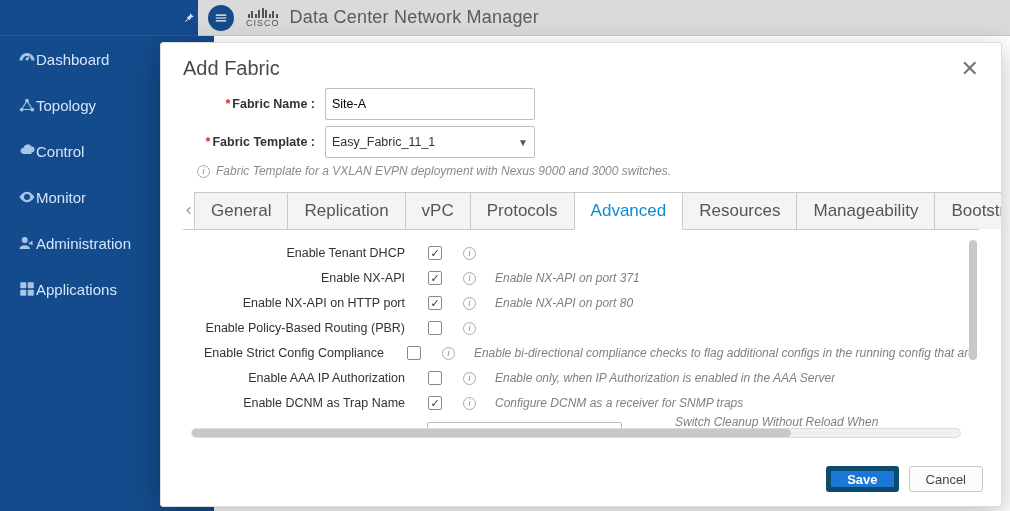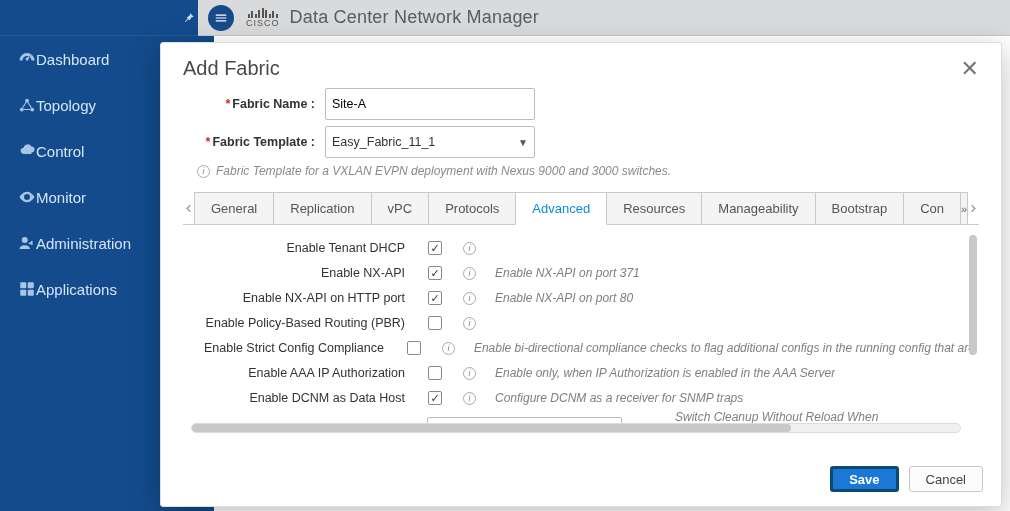--- a/index.html
+++ b/index.html
@@ -119,21 +119,21 @@
     border-bottom:1px solid #c9c9c9;
     position:relative;
   }
   .tab-nav {
     width: 22px; display:flex; align-items:center; justify-content:center;
     color:#999; cursor:pointer; font-size:16px;
   }
   .tab-nav svg { width:11px; height:11px; fill:#9a9a9a;}
   .tab {
     padding: 8px 16px;
-    font-size: 13px;
+    font-size: 17px;
     color:#555;
     background:#f4f4f4;
     border:1px solid #c9c9c9;
     border-bottom:none;
     margin-right:-1px;
     cursor:pointer;
     white-space:nowrap;
   }
   .tab.active {
     background:#fff;
@@ -212,21 +212,21 @@
   
   .modal-footer {
     padding: 10px 18px 14px;
     display:flex; justify-content:flex-end; gap:10px;
   }
   .btn {
     height: 26px; padding: 0 16px; font-size:13px;
     border-radius:3px; cursor:pointer;
     display:inline-flex; align-items:center;
   }
-  .btn-primary { background:#1b78d6; color:#fff; border:3px solid #0c4a6e; font-weight:bold;}
+  .btn-primary { background:#1b78d6; color:#fff; border:5px solid #0c4a6e; font-weight:bold;}
   .btn-default { background:#fcfcfc; color:#444; border:1px solid #c7c7c7;}
 </style>
 </head>
 <body>
 
 <div class="sidebar">
   <div class="sidebar-pin">
     <svg viewBox="0 0 24 24">
         <path d="M14 4l6 6-4 1-3 5-2-2-5 5-1-1 5-5-2-2 5-3 1-4z"></path>
       </svg>
@@ -377,21 +377,21 @@
           <span class="info-circ">i</span>
           <span class="hint">Enable bi-directional compliance checks to flag additional configs in the running config that are not in the</span>
         </div>
         <div class="setting-row">
           <div class="slabel">Enable AAA IP Authorization</div>
           <div class="chkbox"></div>
           <span class="info-circ">i</span>
           <span class="hint">Enable only, when IP Authorization is enabled in the AAA Server</span>
         </div>
         <div class="setting-row">
-          <div class="slabel">Enable DCNM as Data Host</div>
+          <div class="slabel">Enable DCNM as Trap Name</div>
           <div class="chkbox checked"></div>
           <span class="info-circ">i</span>
           <span class="hint">Configure DCNM as a receiver for SNMP traps</span>
         </div>
         <div class="setting-row">
           <div class="slabel"><span class="req">*</span><span>Greenfield Cleanup Option</span></div>
           <div class="sel">
             <span>Enable</span>
             <span class="caret">▼</span>
           </div>

